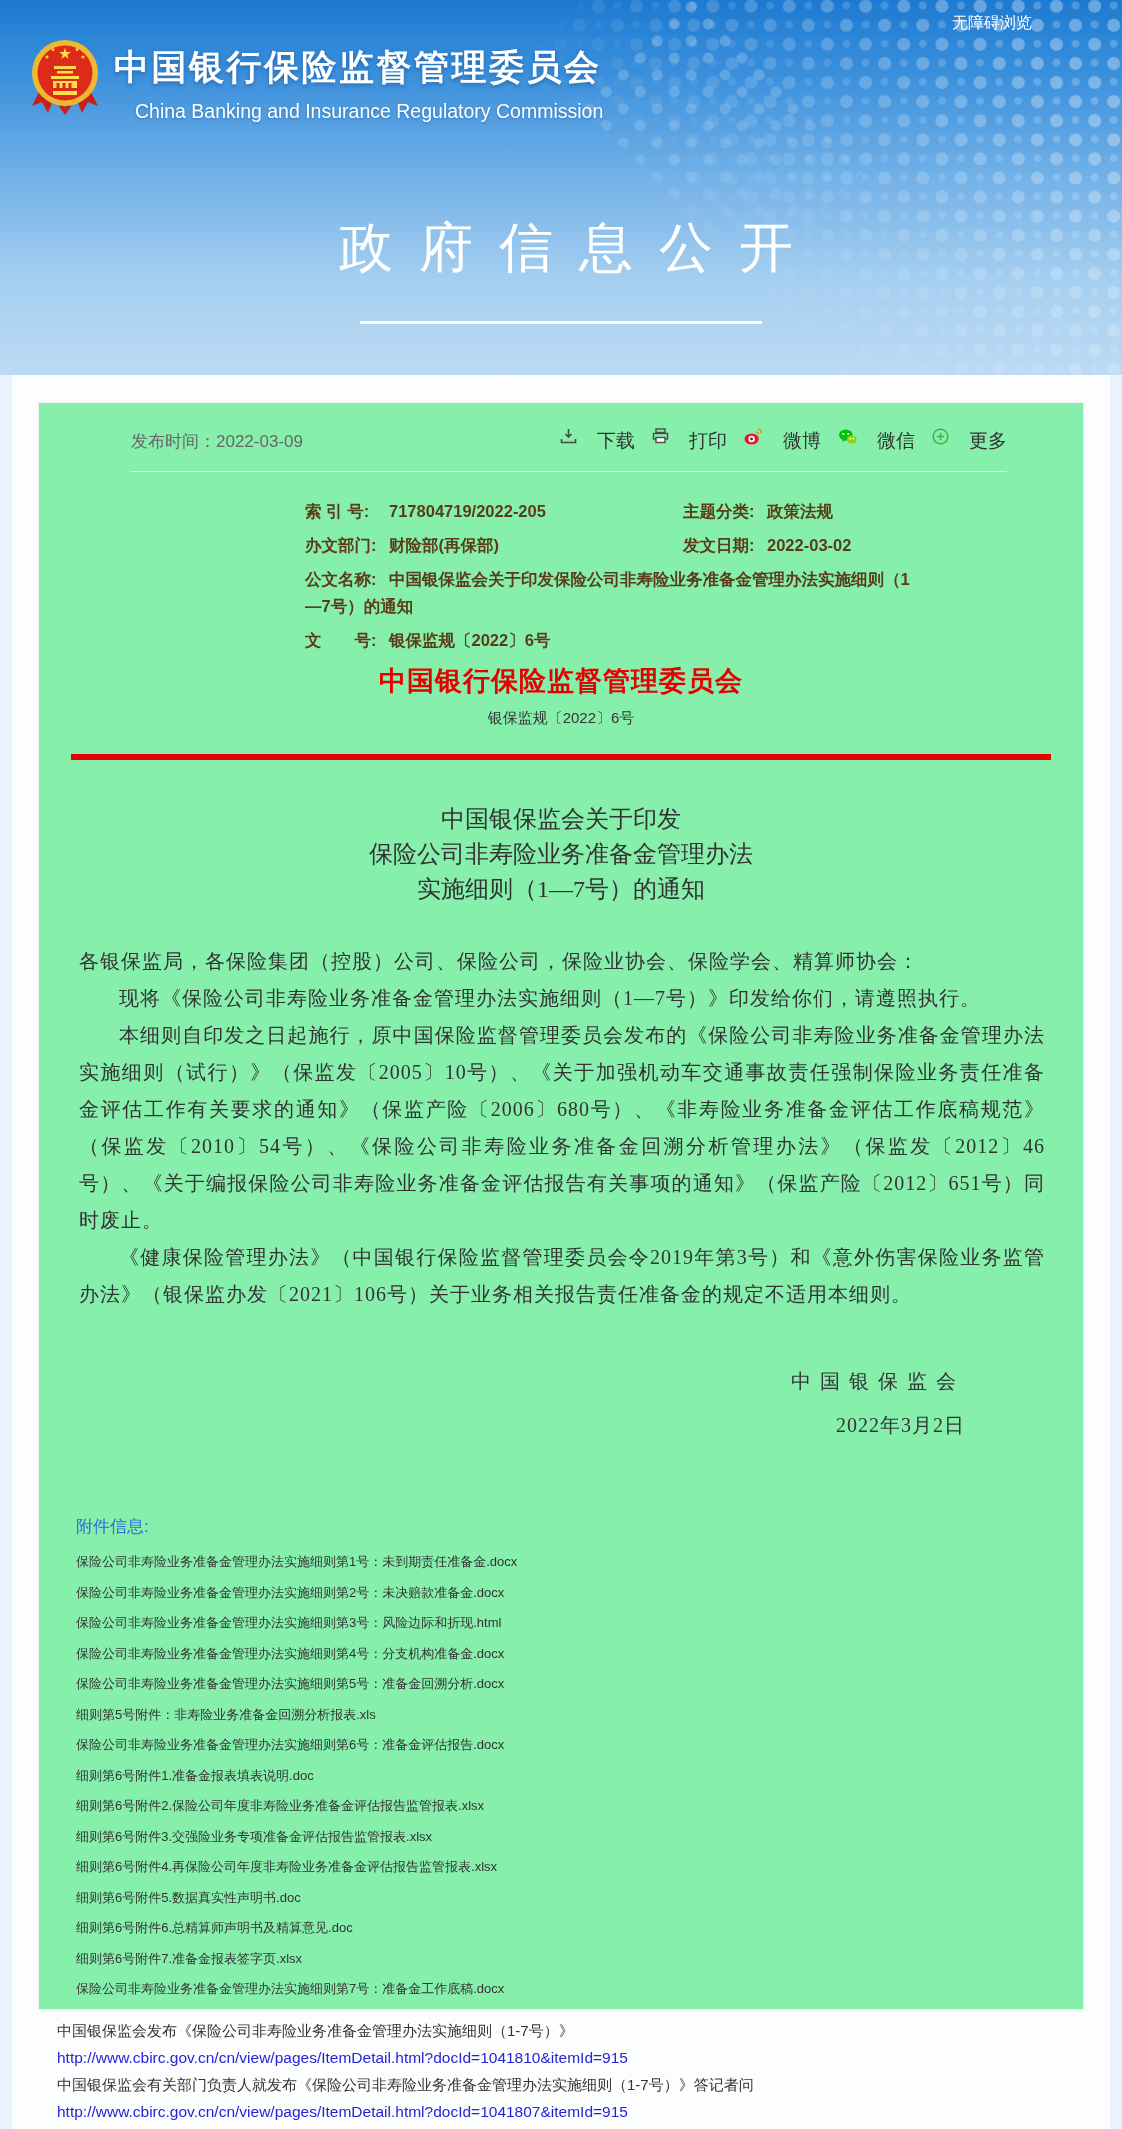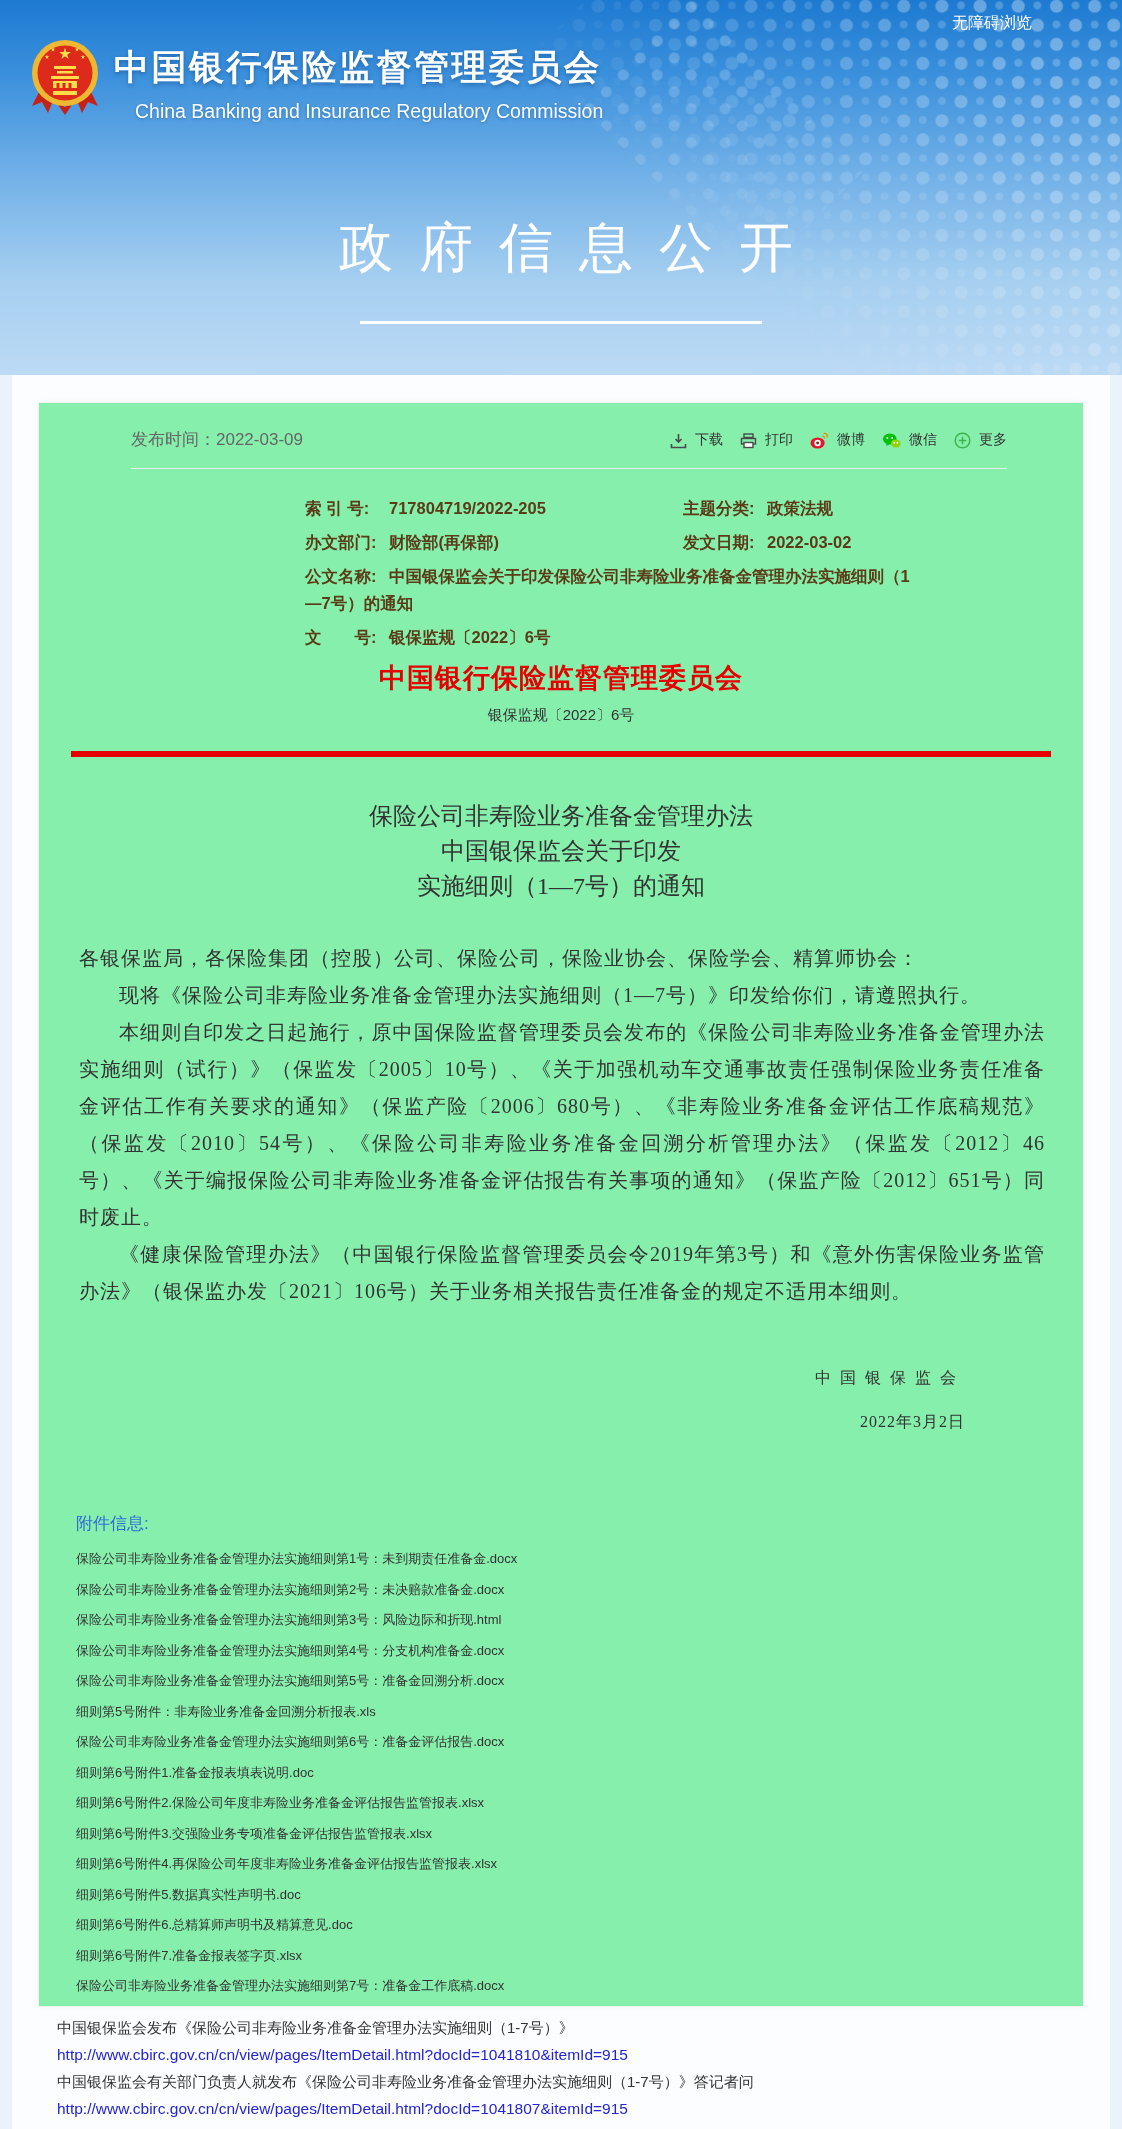--- a/index.html
+++ b/index.html
@@ -68,21 +68,21 @@
     box-shadow: 0 0 6px rgba(120,150,180,.06);
     padding-bottom:4px;
   }
 
   .pub-row {
     margin:0 76px 0 92px; padding:25px 0 17px; border-bottom:1px solid #ececec;
     display:flex; justify-content:space-between; align-items:center;
   }
   .pub-date { font-size:17px; color:#666; }
   .tools { display:flex; align-items:center; gap:17px; }
-  .tool { display:flex; align-items:flex-end; gap:8px; font-size:14px; color:#333; cursor:pointer; white-space:nowrap; }
+  .tool { display:flex; align-items:flex-start; gap:20px; font-size:19px; color:#333; cursor:pointer; white-space:nowrap; }
   .tool svg { display:block; }
 
   
   .meta {
     margin:26px 16px 0 266px; width:610px;
     color:#5b3b18; font-weight:700; font-size:16.5px; line-height:27px;
   }
   .meta-row { margin-bottom:7px; }
   .meta-col { display:inline-block; width:378px; vertical-align:top; }
   .ml { display:inline-block; width:76px; white-space:pre; }
@@ -109,21 +109,21 @@
     font-family:"Liberation Serif","DejaVu Serif",serif;
     font-size:20px; color:#333; line-height:37px;
     text-align:justify; letter-spacing:1px;
   }
   .body p { margin:0; }
   .para { text-indent:2em; }
 
   .signature {
     margin-top:46px; padding-right:118px; text-align:right;
     font-family:"Liberation Serif","DejaVu Serif",serif;
-    font-size:16px; color:#333;
+    font-size:20px; color:#333;
   }
   .signer { letter-spacing:9px; line-height:44px; }
   .sign-date { letter-spacing:1px; line-height:44px; }
 
   .attachments { margin:66px 0 0 37px; }
   .attach-heading { color:#2e6cd8; font-size:17px; line-height:28px; margin-bottom:6px; }
   .attach-item {
     display:block; color:#333; font-size:13px; line-height:30.5px;
     text-decoration:none; cursor:pointer; white-space:nowrap;
   }
@@ -240,22 +240,22 @@
       <div class="meta-row">
         <span class="ml">文　　号:</span><span class="mv">银保监规〔2022〕6号</span>
       </div>
     </div>
 
     <div class="org-title">中国银行保险监督管理委员会</div>
     <div class="doc-no">银保监规〔2022〕6号</div>
     <div class="red-rule"></div>
 
     <div class="doc-title">
+      <div>中国银保监会关于印发</div>
       <div>保险公司非寿险业务准备金管理办法</div>
-      <div>中国银保监会关于印发</div>
       <div>实施细则（1—7号）的通知</div>
     </div>
 
     <div class="body">
       <p class="salute">各银保监局，各保险集团（控股）公司、保险公司，保险业协会、保险学会、精算师协会：</p>
       <p class="para">现将《保险公司非寿险业务准备金管理办法实施细则（1—7号）》印发给你们，请遵照执行。</p>
       <p class="para">本细则自印发之日起施行，原中国保险监督管理委员会发布的《保险公司非寿险业务准备金管理办法实施细则（试行）》（保监发〔2005〕10号）、《关于加强机动车交通事故责任强制保险业务责任准备金评估工作有关要求的通知》（保监产险〔2006〕680号）、《非寿险业务准备金评估工作底稿规范》（保监发〔2010〕54号）、《保险公司非寿险业务准备金回溯分析管理办法》（保监发〔2012〕46号）、《关于编报保险公司非寿险业务准备金评估报告有关事项的通知》（保监产险〔2012〕651号）同时废止。</p>
       <p class="para">《健康保险管理办法》（中国银行保险监督管理委员会令2019年第3号）和《意外伤害保险业务监管办法》（银保监办发〔2021〕106号）关于业务相关报告责任准备金的规定不适用本细则。</p>
     </div>
 

